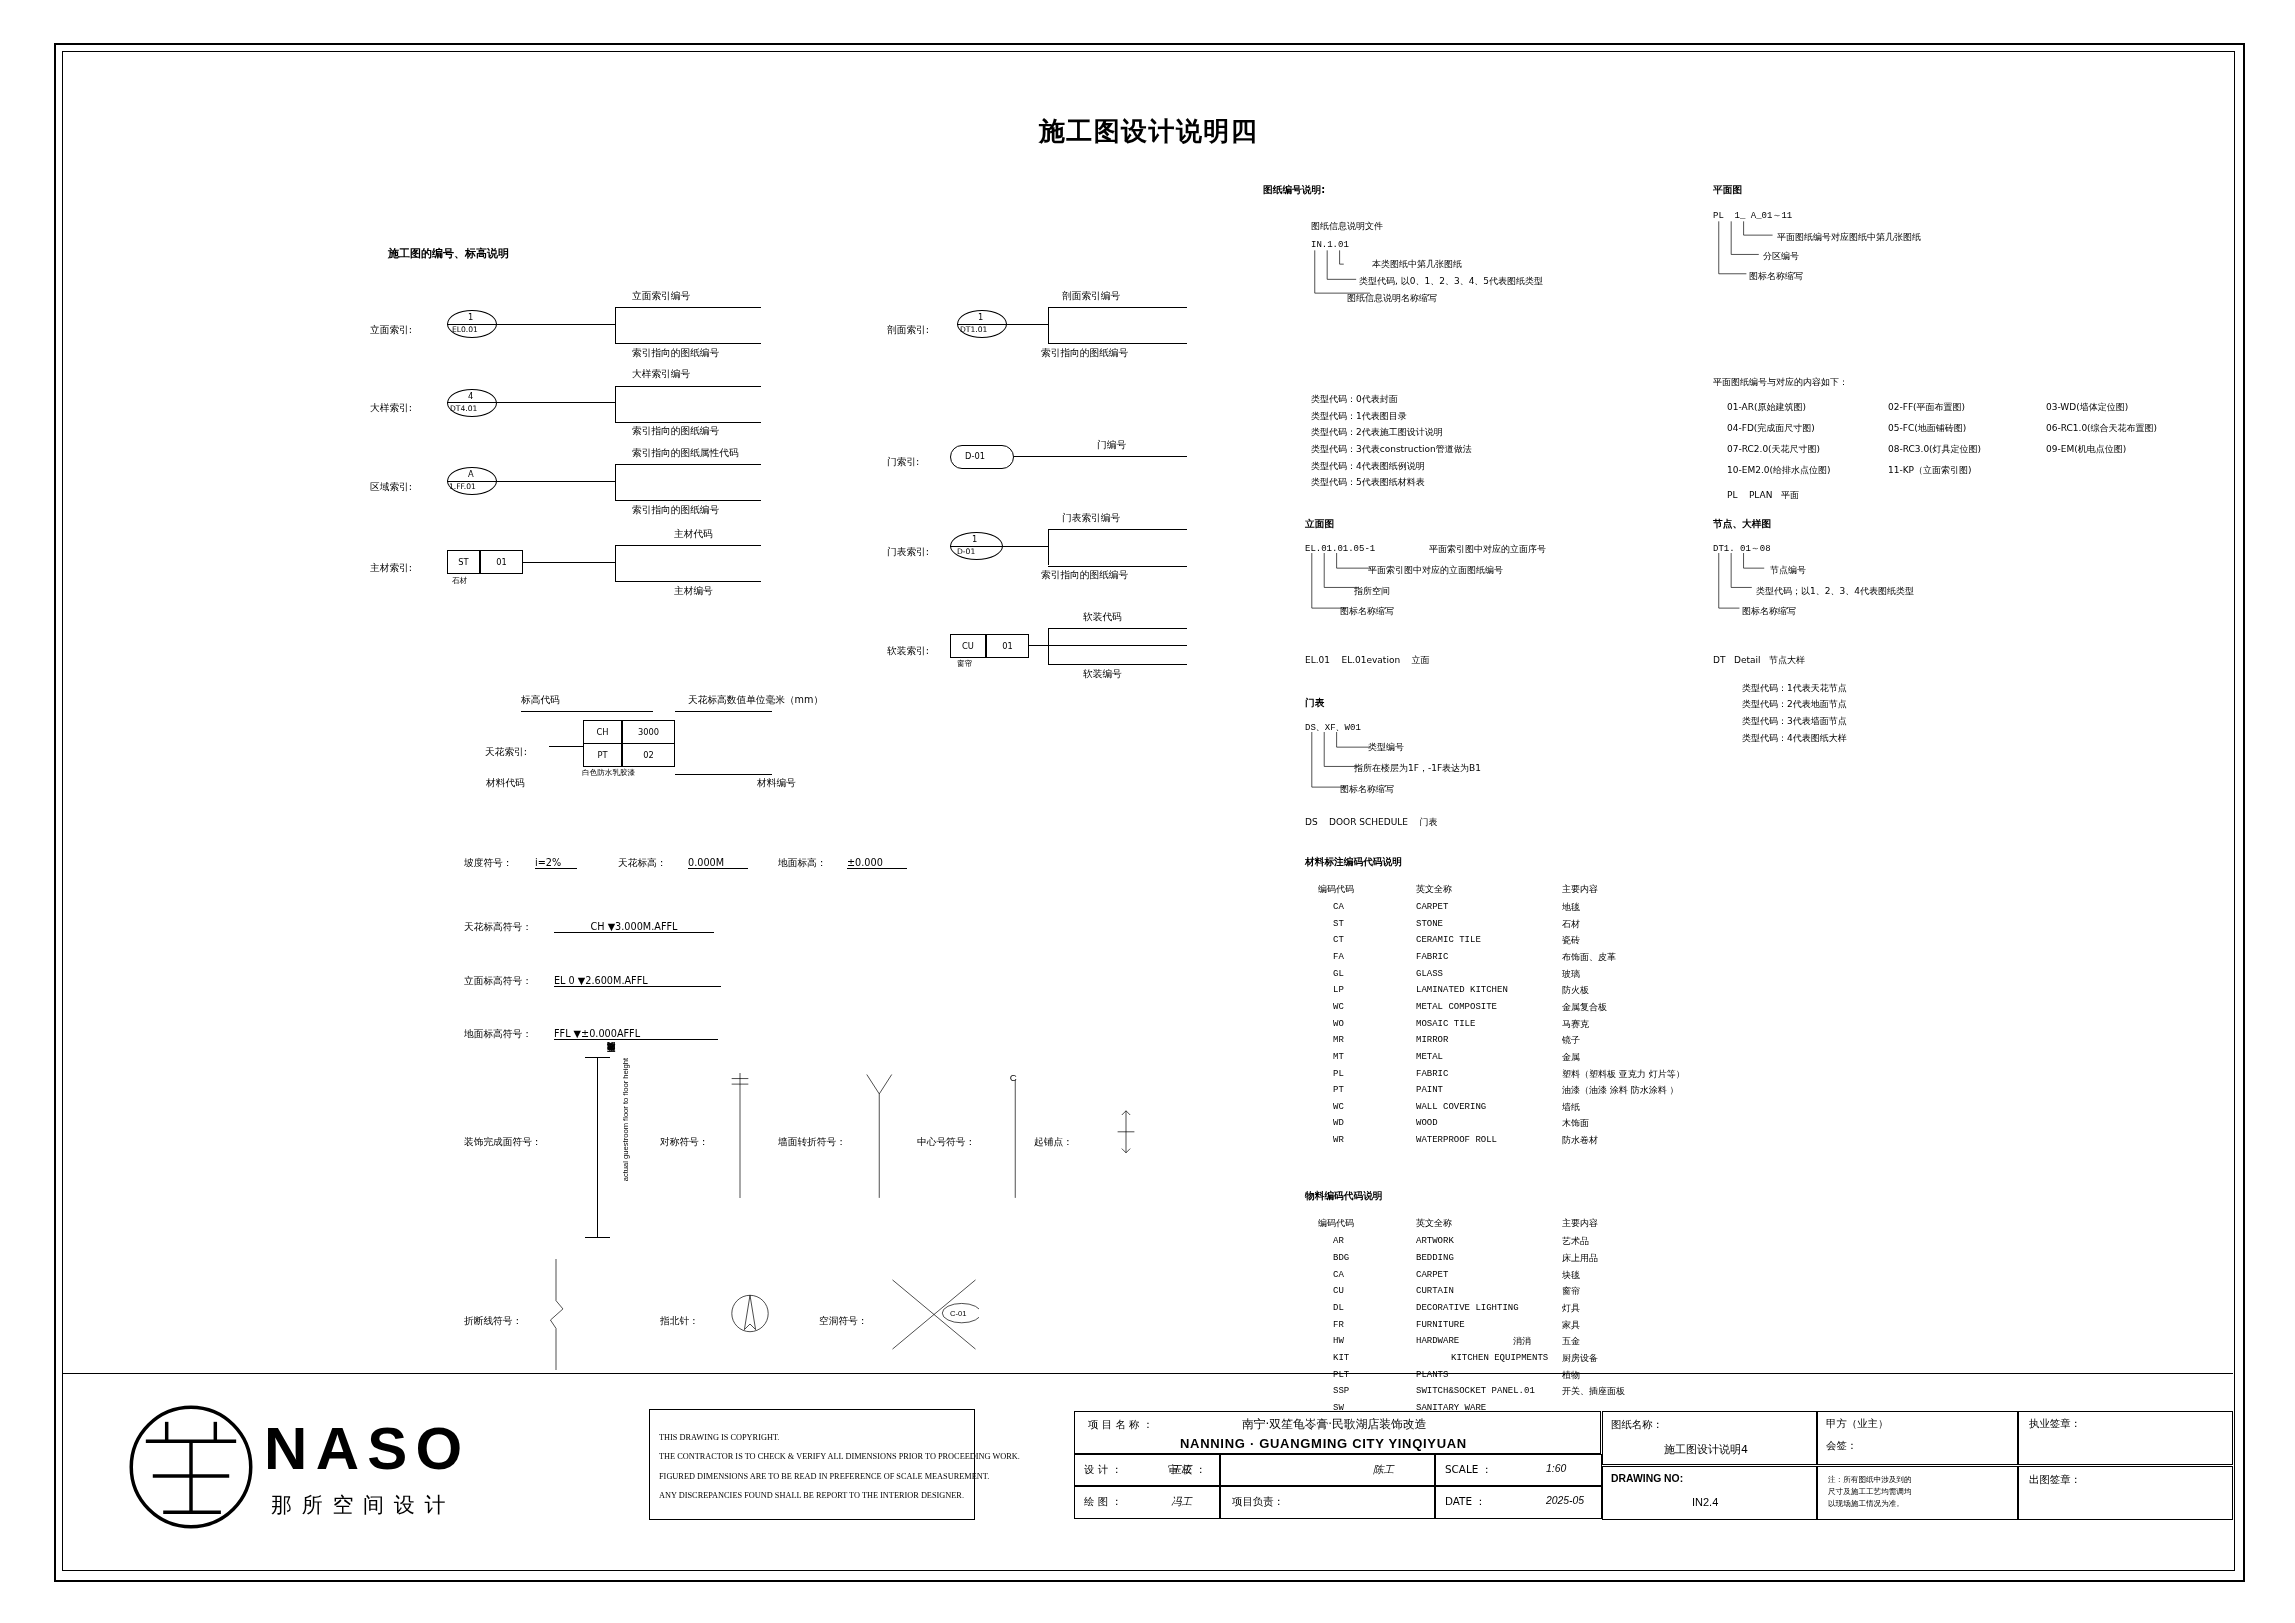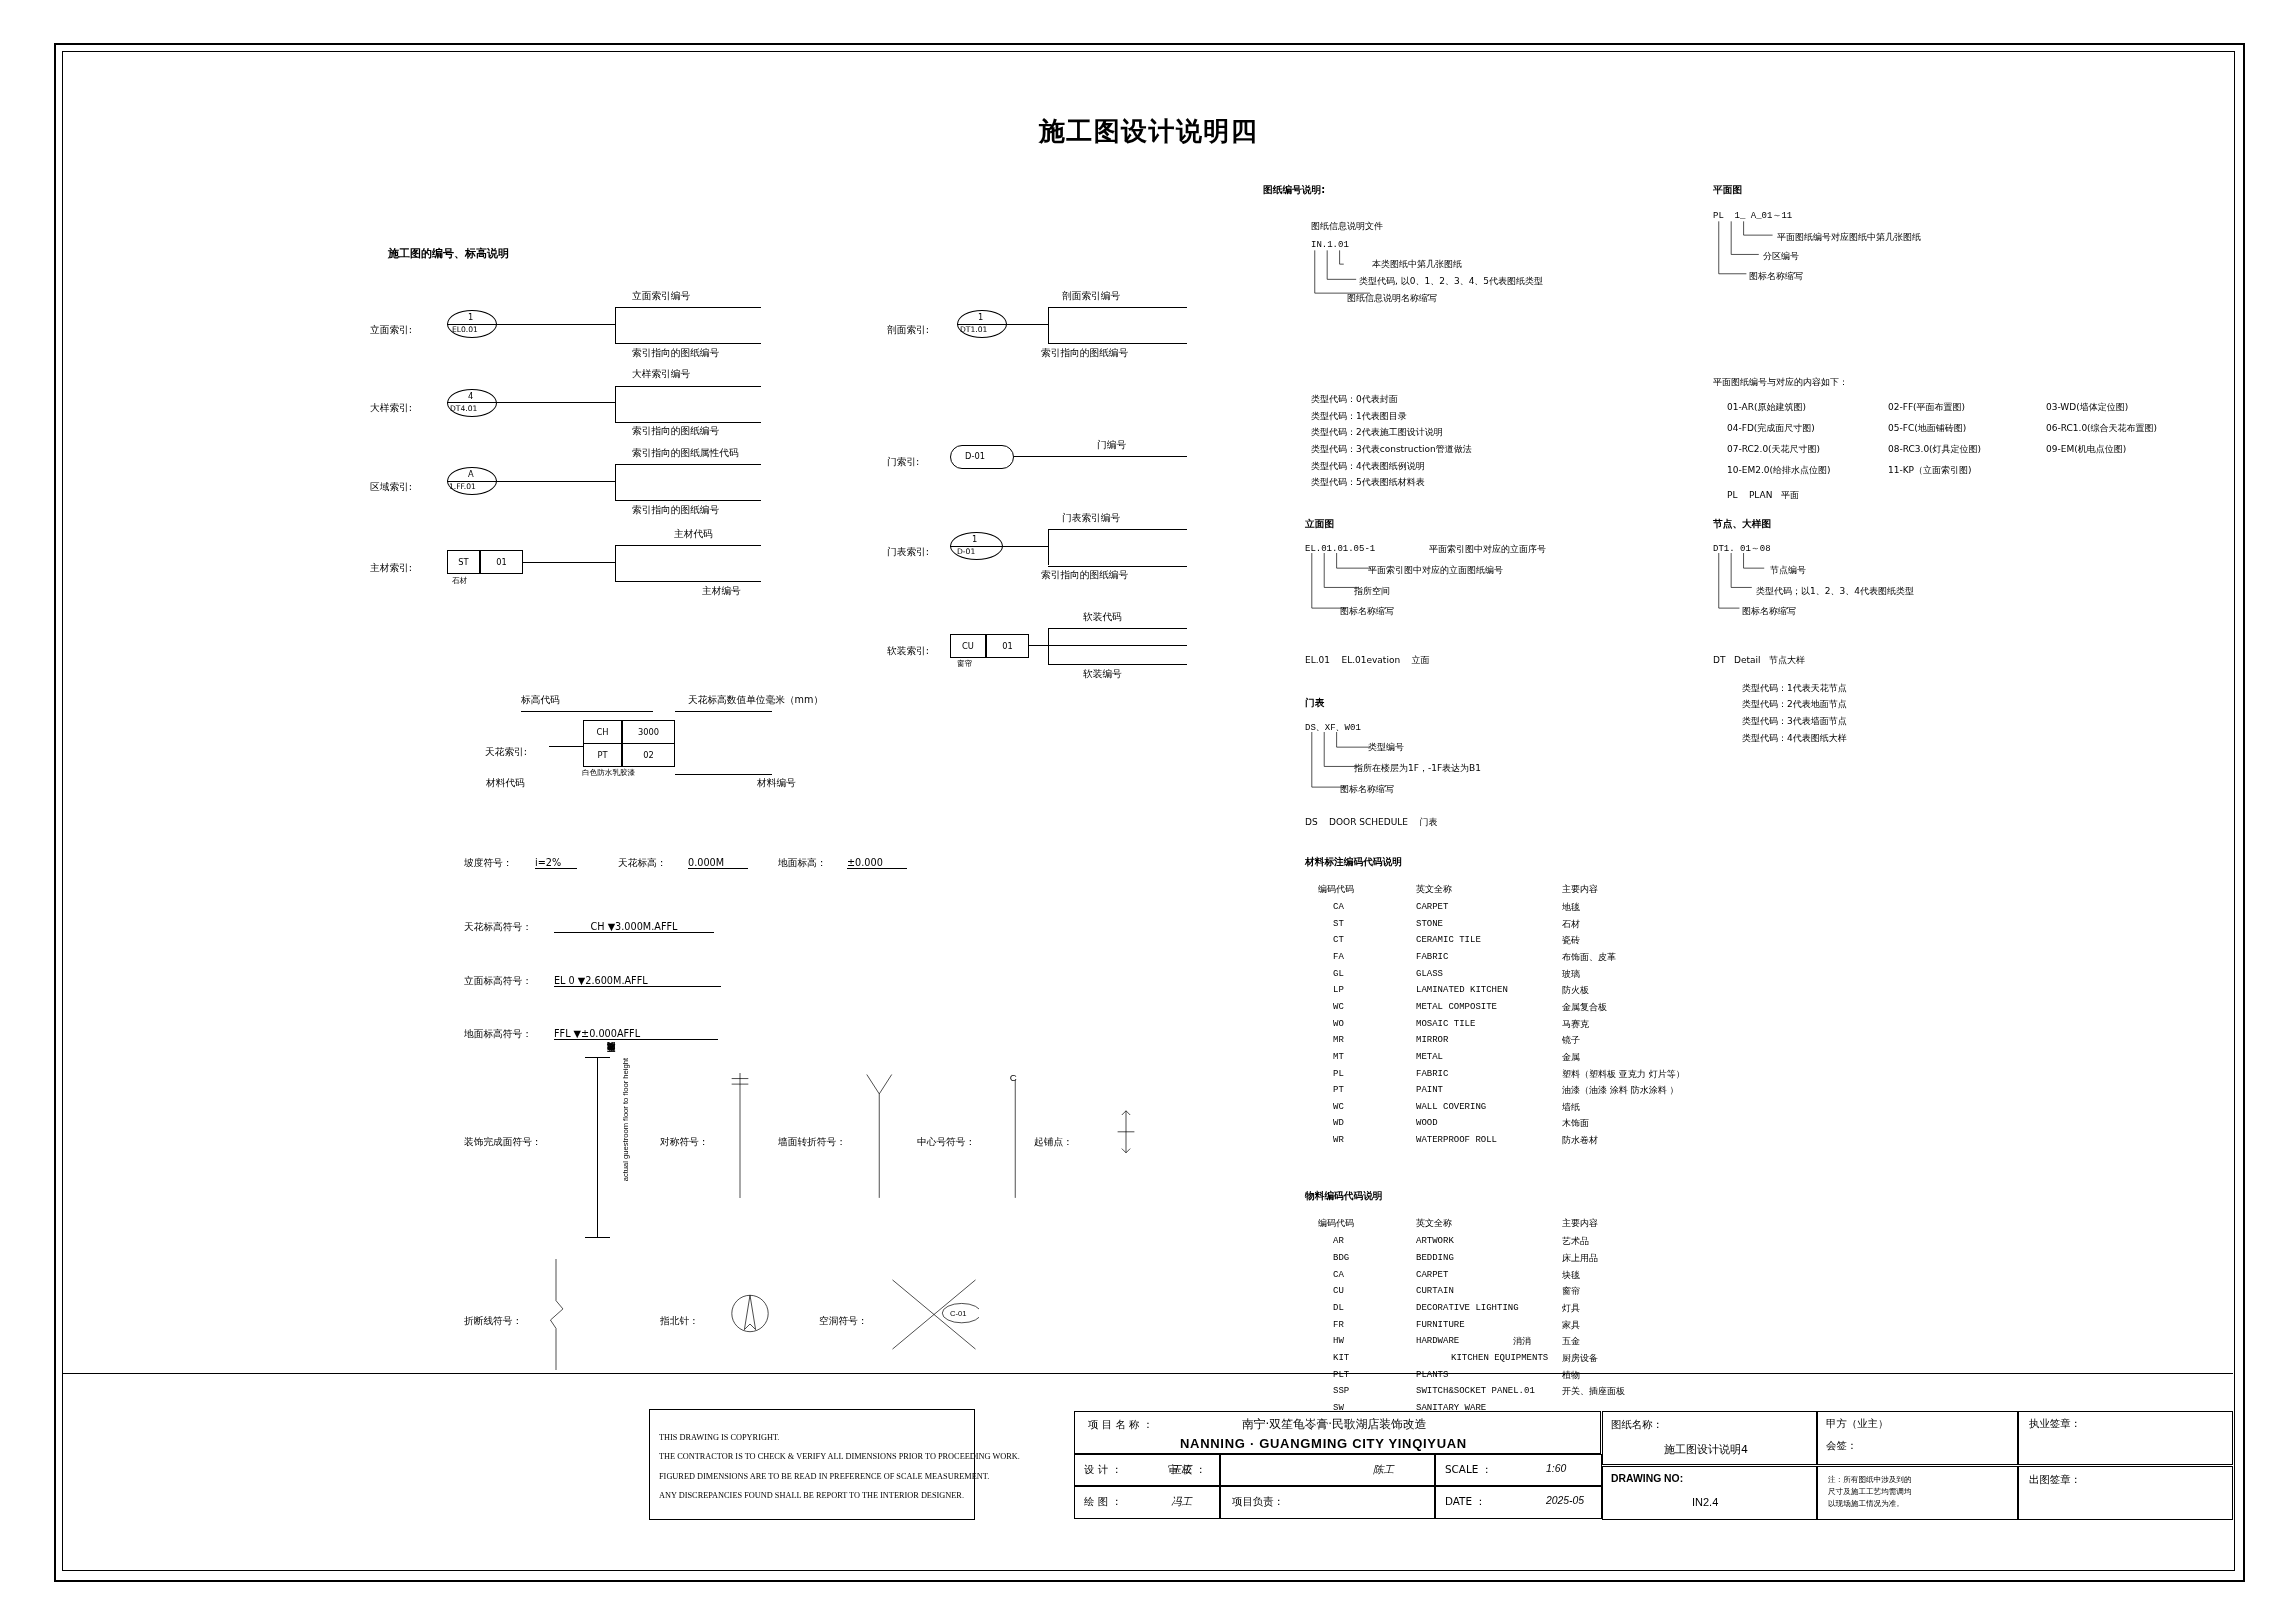--- a/index.html
+++ b/index.html
@@ -89,21 +89,21 @@
 
     <div class="txt cjk" style="left:307px;top:510px;">主材索引:</div>
     <div class="cell cjk" style="left:384px;top:498px;width:33px;height:23.6px;">ST</div>
     <div class="cell cjk" style="left:417px;top:498px;width:43px;height:23.6px;">01</div>
     <div class="txt-xs cjk" style="left:389px;top:524px;">石材</div>
     <div class="ln hl" style="left:460px;top:510px;width:92px;"></div>
     <div class="ln hl" style="left:552px;top:493px;width:146px;"></div>
     <div class="ln vl" style="left:552px;top:493px;height:36px;"></div>
     <div class="ln hl" style="left:552px;top:529px;width:146px;"></div>
     <div class="txt cjk" style="left:611px;top:476px;">主材代码</div>
-    <div class="txt cjk" style="left:611px;top:533px;margin-left:28px;">主材编号</div>
+    <div class="txt cjk" style="left:611px;top:533px;">主材编号</div>
 
     <div class="txt cjk" style="left:824px;top:272px;">剖面索引:</div>
     <div class="ell" style="left:894px;top:258px;width:50px;height:28px;"></div>
     <div class="ln hl" style="left:894px;top:272px;width:50px;"></div>
     <div class="txt-s cjk" style="left:915px;top:260px;">1</div>
     <div class="txt-xs cjk" style="left:897px;top:273px;">DT1.01</div>
     <div class="ln hl" style="left:944px;top:272px;width:42px;"></div>
     <div class="ln hl" style="left:985px;top:255px;width:139px;"></div>
     <div class="ln vl" style="left:985px;top:255px;height:36px;"></div>
     <div class="ln hl" style="left:985px;top:291px;width:139px;"></div>
@@ -399,20 +399,33 @@
     <div class="blk cjk" style="left:1650px;top:601px;">DT   Detail   节点大样</div>
     <div class="blk cjk" style="left:1679px;top:629px;">类型代码：1代表天花节点</div>
     <div class="blk cjk" style="left:1679px;top:645px;">类型代码：2代表地面节点</div>
     <div class="blk cjk" style="left:1679px;top:662px;">类型代码：3代表墙面节点</div>
     <div class="blk cjk" style="left:1679px;top:679px;">类型代码：4代表图纸大样</div>
 
   </div>
 
   <div class="tb"></div>
 
+  <div class="logo-wrap">
+    <svg style="position:absolute;left:0;top:12.5px;" width="132" height="132" viewBox="0 0 190 190">
+      <circle cx="95" cy="95" r="86" fill="none" stroke="#000" stroke-width="5"></circle>
+      <line x1="30" y1="58" x2="160" y2="58" stroke="#000" stroke-width="5"></line>
+      <line x1="95" y1="58" x2="95" y2="160" stroke="#000" stroke-width="5"></line>
+      <line x1="40" y1="108" x2="150" y2="108" stroke="#000" stroke-width="5"></line>
+      <line x1="55" y1="160" x2="138" y2="160" stroke="#000" stroke-width="5"></line>
+      <line x1="60" y1="30" x2="60" y2="58" stroke="#000" stroke-width="5"></line>
+      <line x1="130" y1="30" x2="130" y2="58" stroke="#000" stroke-width="5"></line>
+    </svg>
+    <div class="naso" style="position:absolute;left:139px;top:26px;">NASO</div>
+    <div class="naso-sub cjk" style="position:absolute;left:146px;top:103px;">那所空间设计</div>
+  </div>
 
   <div class="tbbox" style="left:649px;top:1409px;width:326px;height:111px;"></div>
   <div class="copy" style="left:659px;top:1431px;">THIS DRAWING IS COPYRIGHT.</div>
   <div class="copy" style="left:659px;top:1450px;">THE CONTRACTOR IS TO CHECK &amp; VERIFY ALL DIMENSIONS PRIOR TO PROCEEDING WORK.</div>
   <div class="copy" style="left:659px;top:1470px;">FIGURED DIMENSIONS ARE TO BE READ IN PREFERENCE OF SCALE MEASUREMENT.</div>
   <div class="copy" style="left:659px;top:1489px;">ANY DISCREPANCIES FOUND SHALL BE REPORT TO THE INTERIOR DESIGNER.</div>
 
   <div class="tbbox" style="left:1074px;top:1411px;width:527px;height:43px;"></div>
   <div class="f-lab cjk" style="position:absolute;left:1088px;top:1418px;">项 目 名 称    ：</div>
   <div class="cjk" style="position:absolute;left:1242px;top:1417px;font-size:11.8px;">南宁·双笙龟岺膏·民歌湖店装饰改造</div>

